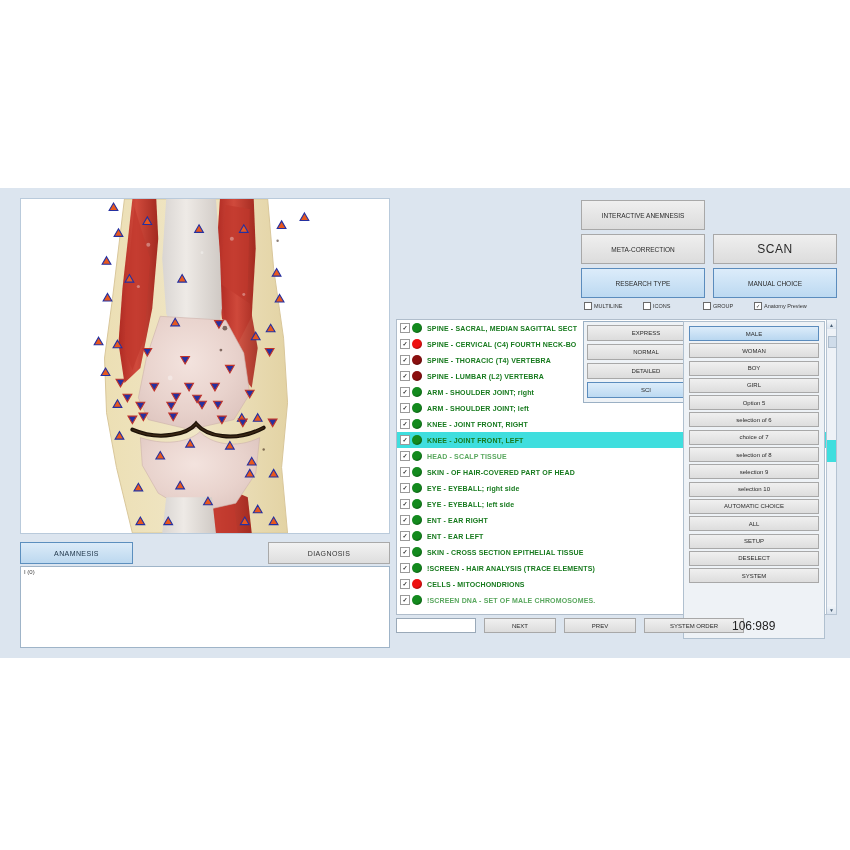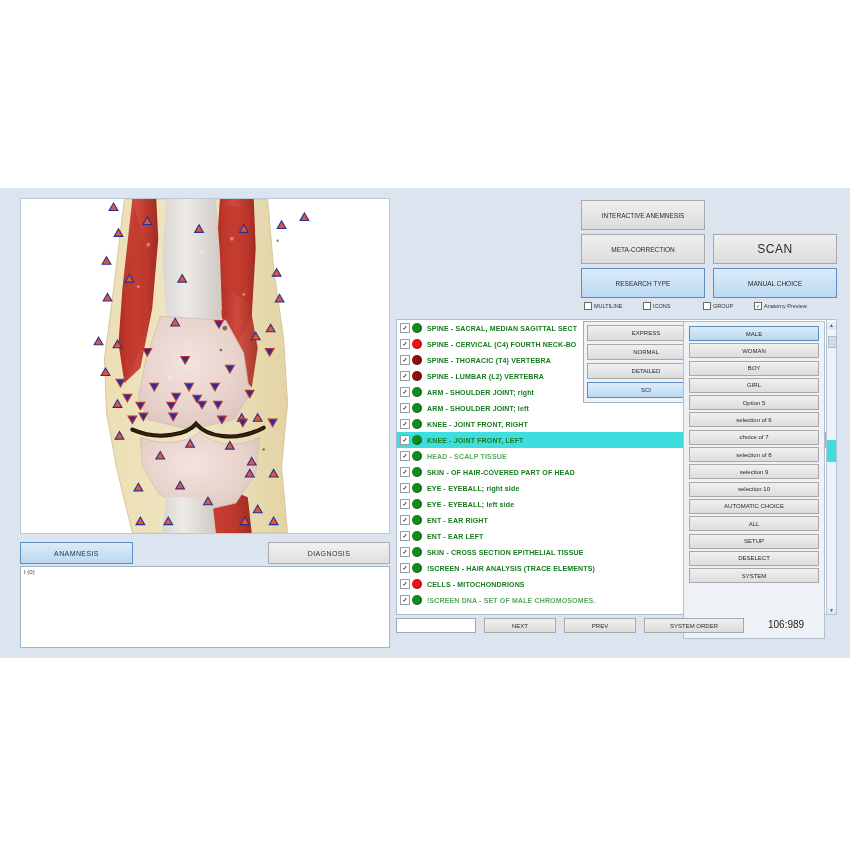--- a/index.html
+++ b/index.html
@@ -210,22 +210,22 @@
     border:1px solid #a8a8a8;
     background: linear-gradient(#f0f0f0,#dcdcdc);
     box-sizing:border-box;
     display:flex; align-items:center; justify-content:center;
     font-size:6px; color:#2a2a2a;
   }
   #btn-next   { left:88px;  width:72px; }
   #btn-prev   { left:168px; width:72px; }
   #btn-sysord { left:248px; width:100px; }
   #counter {
-    position:absolute; left:372px; top:1px;
-    font-size:10px; color:#222;text-align:center;
+    position:absolute; left:336px; top:1px;
+    font-size:12px; color:#222;text-align:center;
   }
 </style>
 </head>
 <body>
 
 <div id="app-window">
 
   <div id="left-panel">
 
     <div id="anatomy-view">

